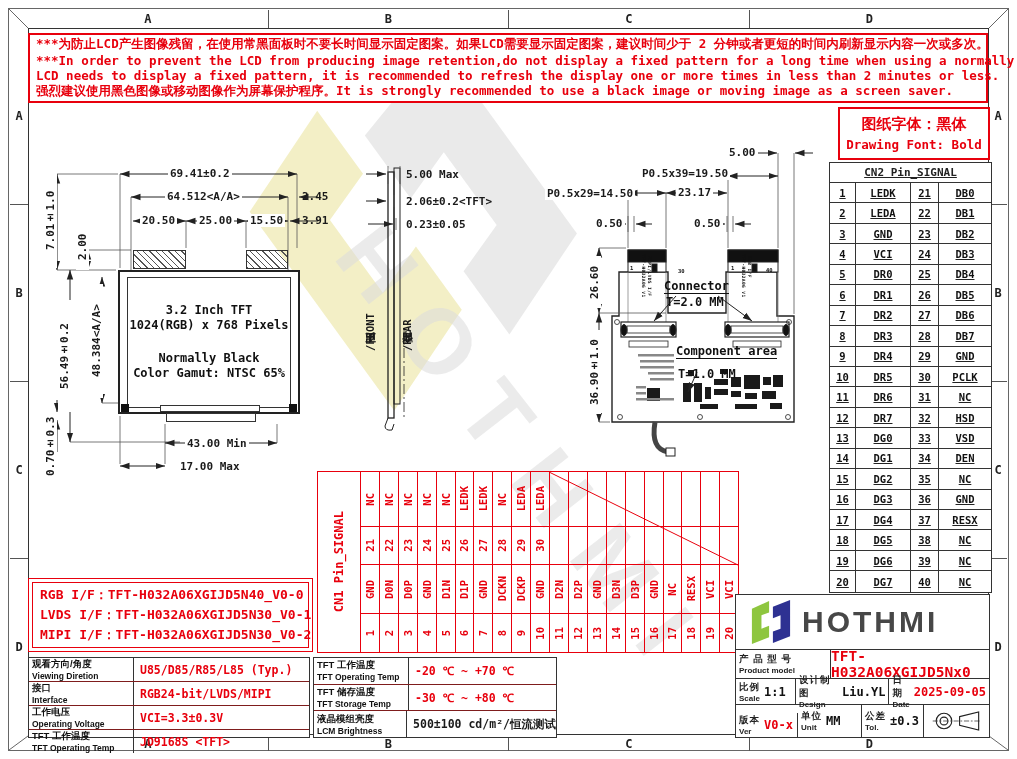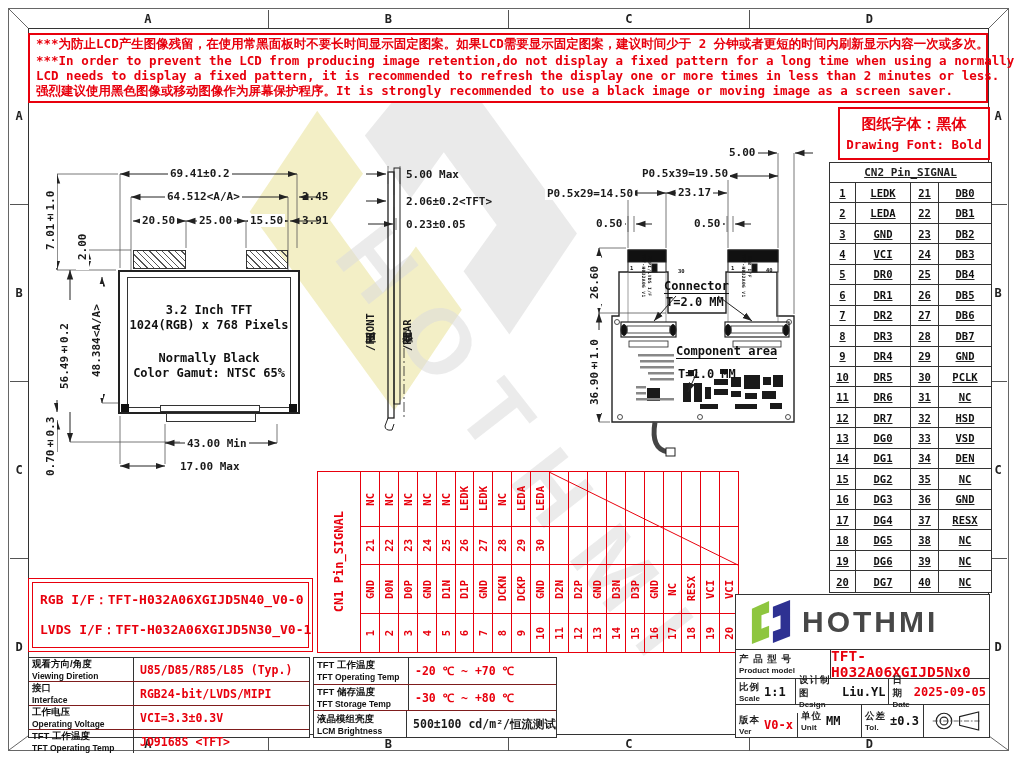--- a/index.html
+++ b/index.html
@@ -828,20 +828,21 @@
           <div class="c4">NC</div>
         </div>
       </div>
   </div>
 
   <div id="ifbox">
     <div class="inner">
 
     <div class="if-line">RGB I/F：TFT-H032A06XGIJD5N40_V0-0</div>
         <div class="if-line">LVDS I/F：TFT-H032A06XGIJD5N30_V0-1</div>
+        <div class="if-line">MIPI I/F：TFT-H032A06XGIJD5N30_V0-2</div>
       </div>
   </div>
 
   <div class="specs" id="specs-left">
 
       <div class="spec-row">
         <div class="spec-lab">
           <div class="spec-zh">观看方向/角度</div>
           <div class="spec-en">Viewing Diretion</div>
         </div>

